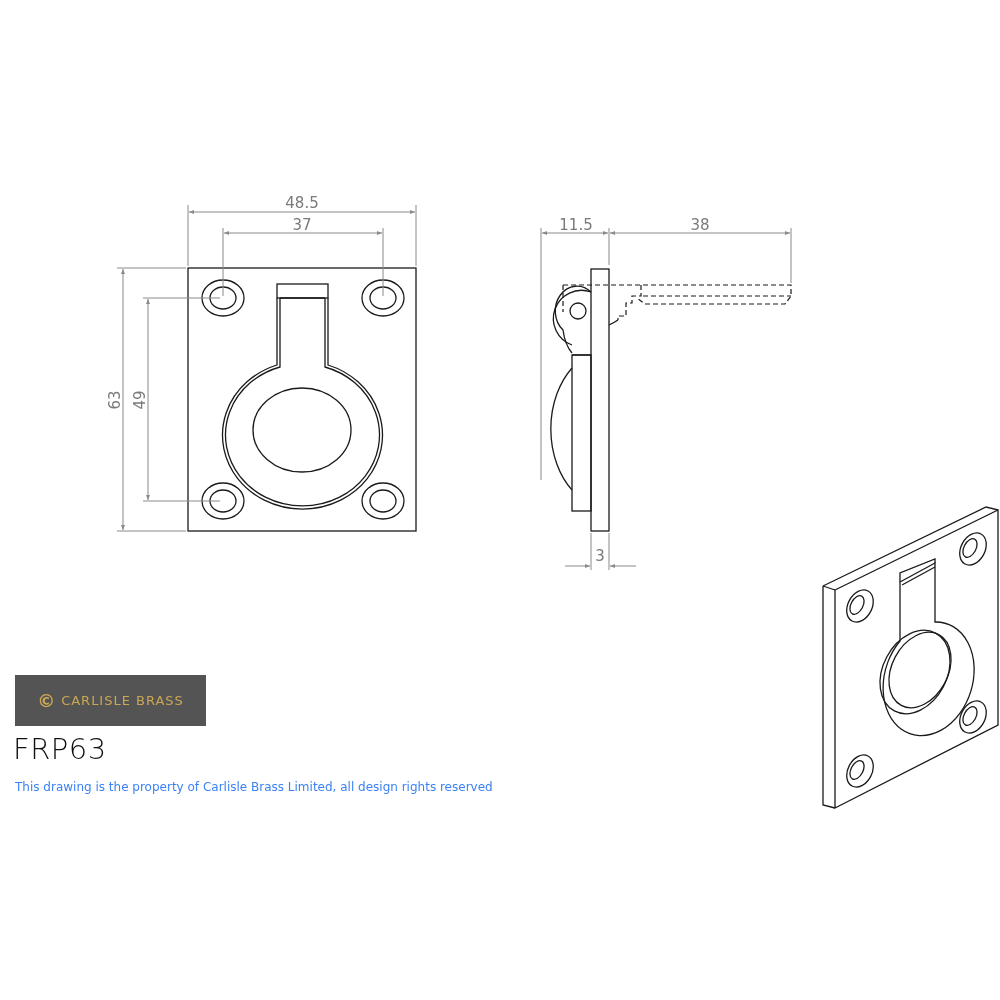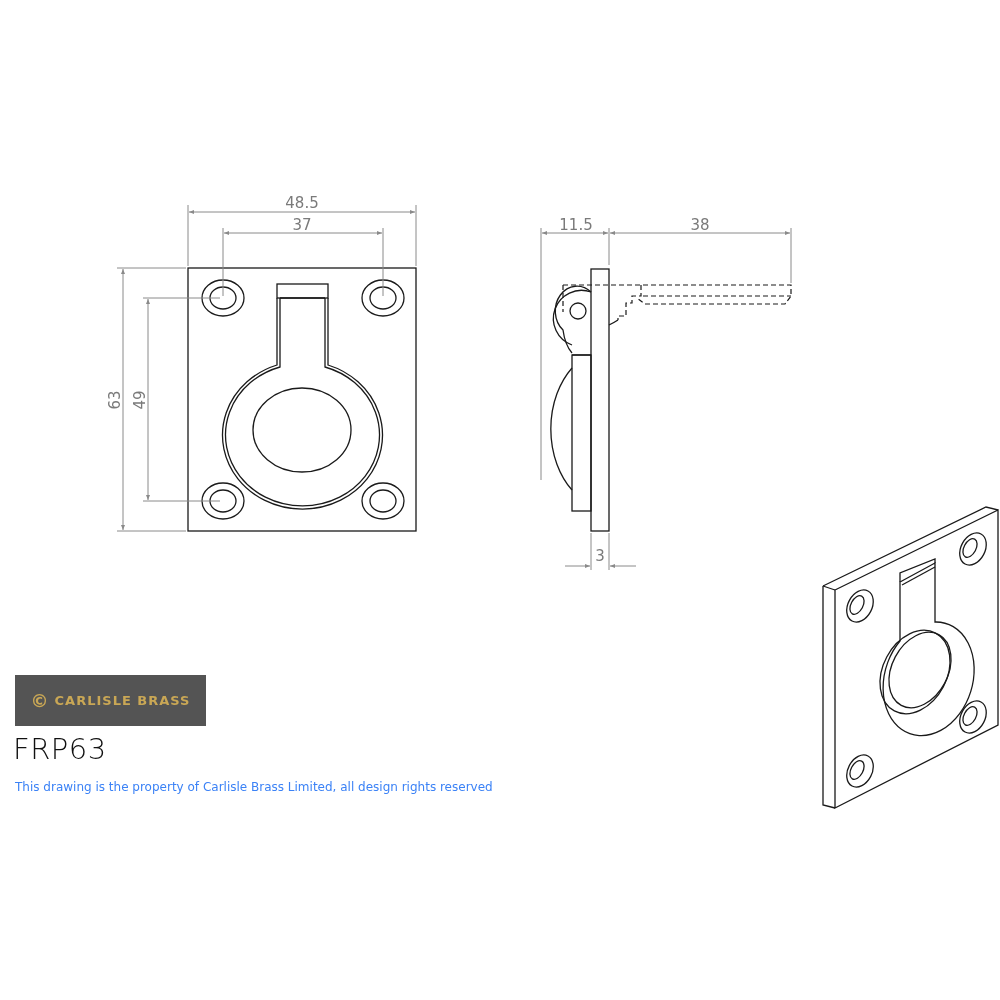--- a/index.html
+++ b/index.html
@@ -4,21 +4,21 @@
 <style>
   html, body { margin: 0; padding: 0; background: #ffffff; }
   body { width: 1000px; height: 1000px; position: relative; overflow: hidden; font-family: "Liberation Sans", sans-serif; }
   svg.drawing { position: absolute; left: 0; top: 0; width: 1000px; height: 1000px; }
   .dim-text { font-family: "DejaVu Sans", sans-serif; font-size: 15px; fill: #7a7a7a; }
   .dim { stroke: #8a8a8a; stroke-width: 1; fill: none; }
   .part { stroke: #1a1a1a; stroke-width: 1.3; fill: none; }
   .dash { stroke: #1a1a1a; stroke-width: 1.2; fill: none; stroke-dasharray: 5 3; }
   .logo { position: absolute; left: 15px; top: 675px; width: 191px; height: 51px; background: #545454; display: flex; align-items: center; justify-content: center; }
   .logo-mark { color: #c9a755; font-size: 18px; font-weight: bold; margin-right: 6px; font-family: "DejaVu Sans", sans-serif; }
-  .logo-text { color: #c9a755; font-size: 13px; font-weight: bold; letter-spacing: 1px; font-family: "DejaVu Sans", sans-serif; }
+  .logo-text { color: #c9a755; font-size: 13px; font-weight: normal; letter-spacing: 1px; font-family: "DejaVu Sans", sans-serif; }
   .product-code { position: absolute; left: 13px; top: 732px; font-size: 29px; color: #111; font-family: "DejaVu Sans", sans-serif; font-weight: 300; letter-spacing: 0.5px; }
   .copyright { position: absolute; left: 15px; top: 780px; font-size: 12px; color: #3b82f6; font-family: "DejaVu Sans", sans-serif; }
 </style>
 </head>
 <body>
 
 <svg class="drawing" viewBox="0 0 1000 1000" xmlns="http://www.w3.org/2000/svg">
   <defs>
     <marker id="arr" viewBox="0 0 10 10" refX="10" refY="5" markerWidth="12" markerHeight="5" orient="auto-start-reverse" markerUnits="userSpaceOnUse">
       <path d="M0,1 L10,5 L0,9 z" fill="#8a8a8a"></path>

